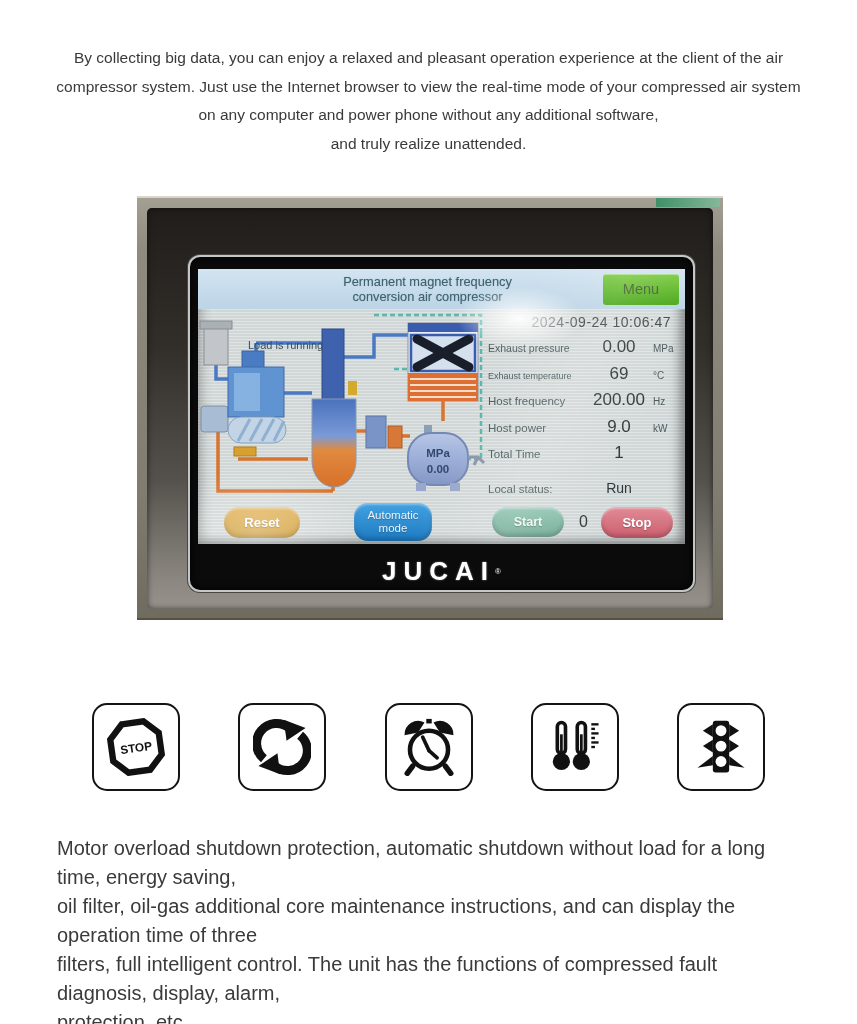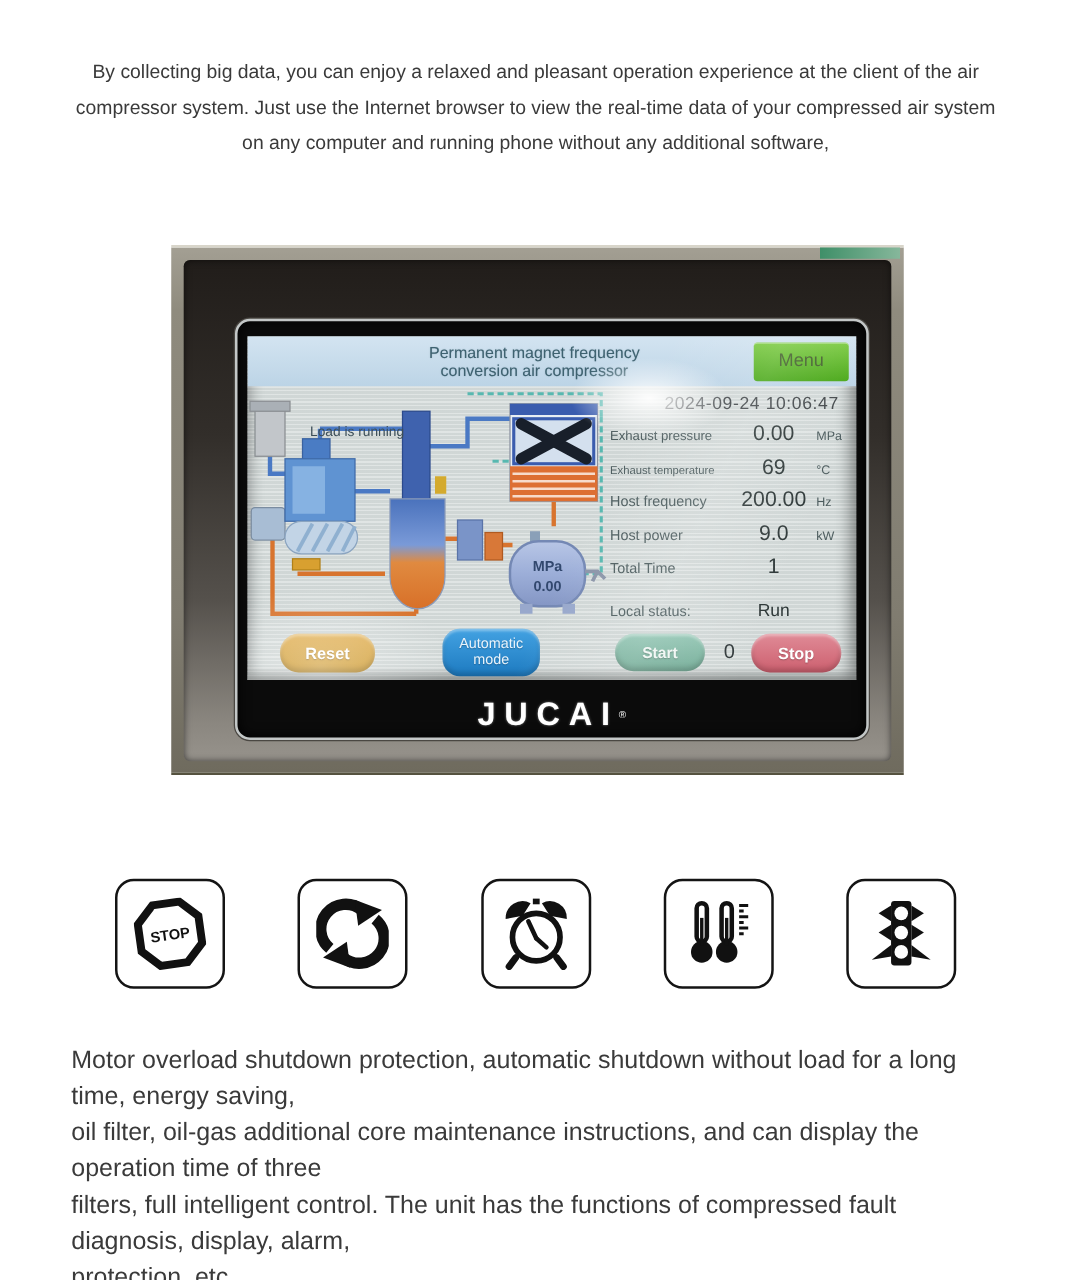--- a/index.html
+++ b/index.html
@@ -85,22 +85,23 @@
   .features{position:absolute;top:834px;left:57px;width:748px;
             font-size:20px;line-height:29px;color:#3a3a3a;text-align:left;}
 </style>
 </head>
 <body>
 
 <div class="page">
 
   <div class="intro">
     <div>By collecting big data, you can enjoy a relaxed and pleasant operation experience at the client of the air</div>
-    <div>compressor system. Just use the Internet browser to view the real-time data of your compressed air system</div>
-    <div>on any computer and running phone without any additional software,</div>
+    <div>compressor system. Just use the Internet browser to view the real-time mode of your compressed air system</div>
+    <div>on any computer and power phone without any additional software,</div>
+    <div>and truly realize unattended.</div>
   </div>
 
   <div class="monitor">
     <div class="green-tab"></div>
     <div class="bezel">
       <div class="panel">
 
         <div class="screen">
 
           <div class="scr-header">

